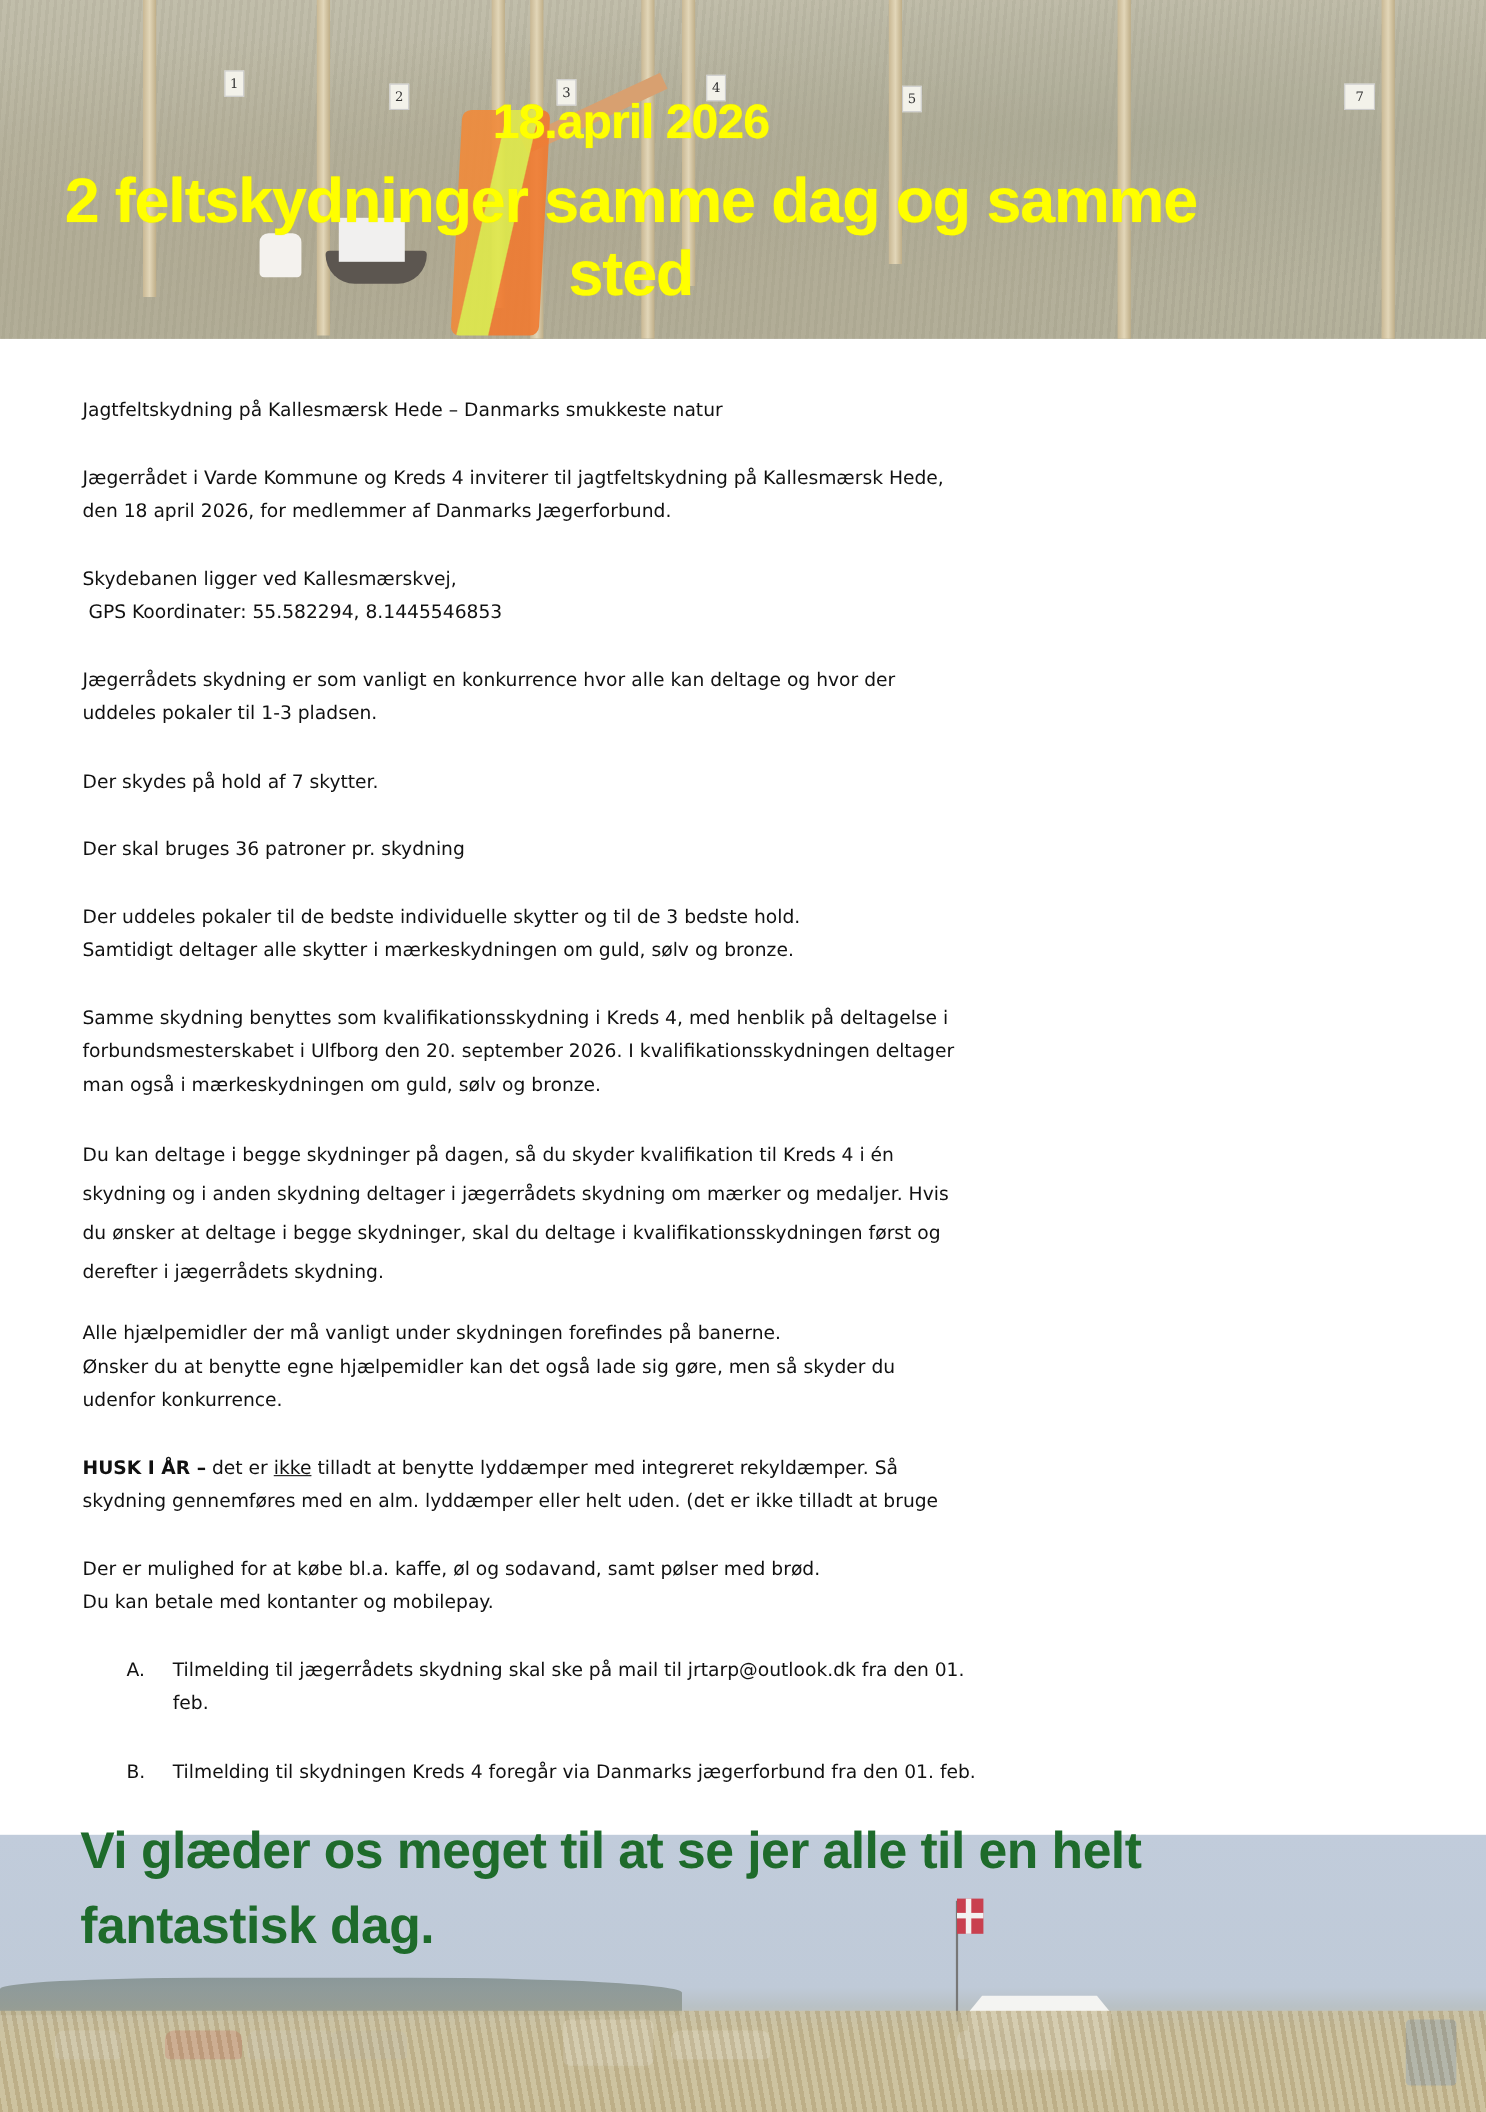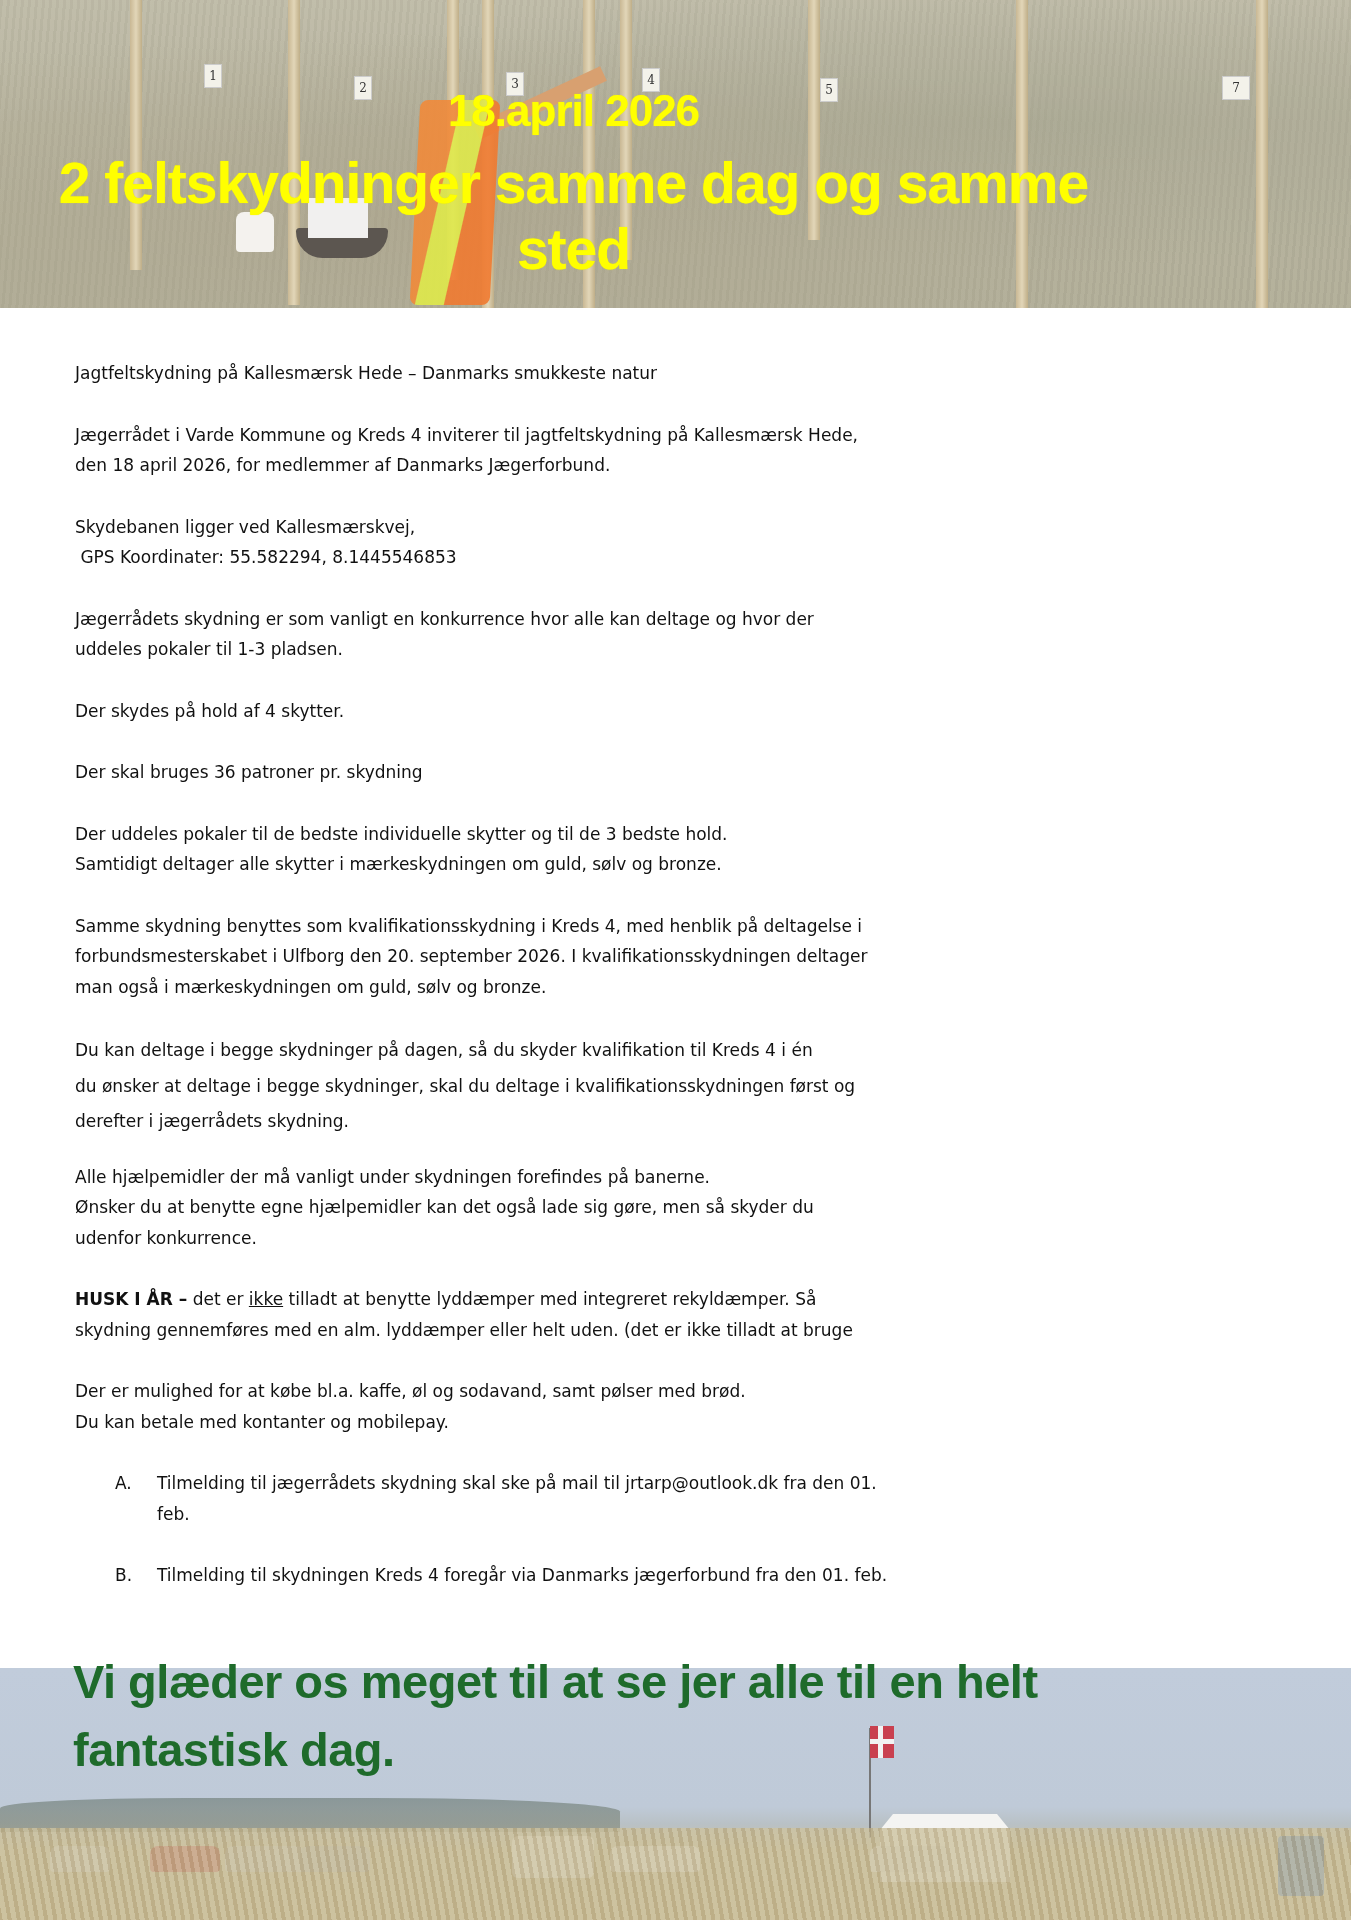--- a/index.html
+++ b/index.html
@@ -108,37 +108,38 @@
   <div class="p">
     <div>Skydebanen ligger ved Kallesmærskvej,</div>
     <div style="white-space:pre"> GPS Koordinater: 55.582294, 8.1445546853</div>
   </div>
 
   <div class="p">
     <div>Jægerrådets skydning er som vanligt en konkurrence hvor alle kan deltage og hvor der</div>
     <div>uddeles pokaler til 1-3 pladsen.</div>
   </div>
 
-  <div class="p">Der skydes på hold af 4 skytter.</div>
+  <div class="p">Der skydes på hold af 7 skytter.</div>
 
   <div class="p">Der skal bruges 36 patroner pr. skydning</div>
 
   <div class="p">
     <div>Der uddeles pokaler til de bedste individuelle skytter og til de 3 bedste hold.</div>
     <div>Samtidigt deltager alle skytter i mærkeskydningen om guld, sølv og bronze.</div>
   </div>
 
   <div class="p">
     <div>Samme skydning benyttes som kvalifikationsskydning i Kreds 4, med henblik på deltagelse i</div>
     <div>forbundsmesterskabet i Ulfborg den 20. september 2026. I kvalifikationsskydningen deltager</div>
     <div>man også i mærkeskydningen om guld, sølv og bronze.</div>
   </div>
 
   <div class="p wide">
     <div>Du kan deltage i begge skydninger på dagen, så du skyder kvalifikation til Kreds 4 i én</div>
+    <div>skydning og i anden skydning deltager i jægerrådets skydning om mærker og medaljer. Hvis</div>
     <div>du ønsker at deltage i begge skydninger, skal du deltage i kvalifikationsskydningen først og</div>
     <div>derefter i jægerrådets skydning.</div>
   </div>
 
   <div class="p">
     <div>Alle hjælpemidler der må vanligt under skydningen forefindes på banerne.</div>
     <div>Ønsker du at benytte egne hjælpemidler kan det også lade sig gøre, men så skyder du</div>
     <div>udenfor konkurrence.</div>
   </div>
 

